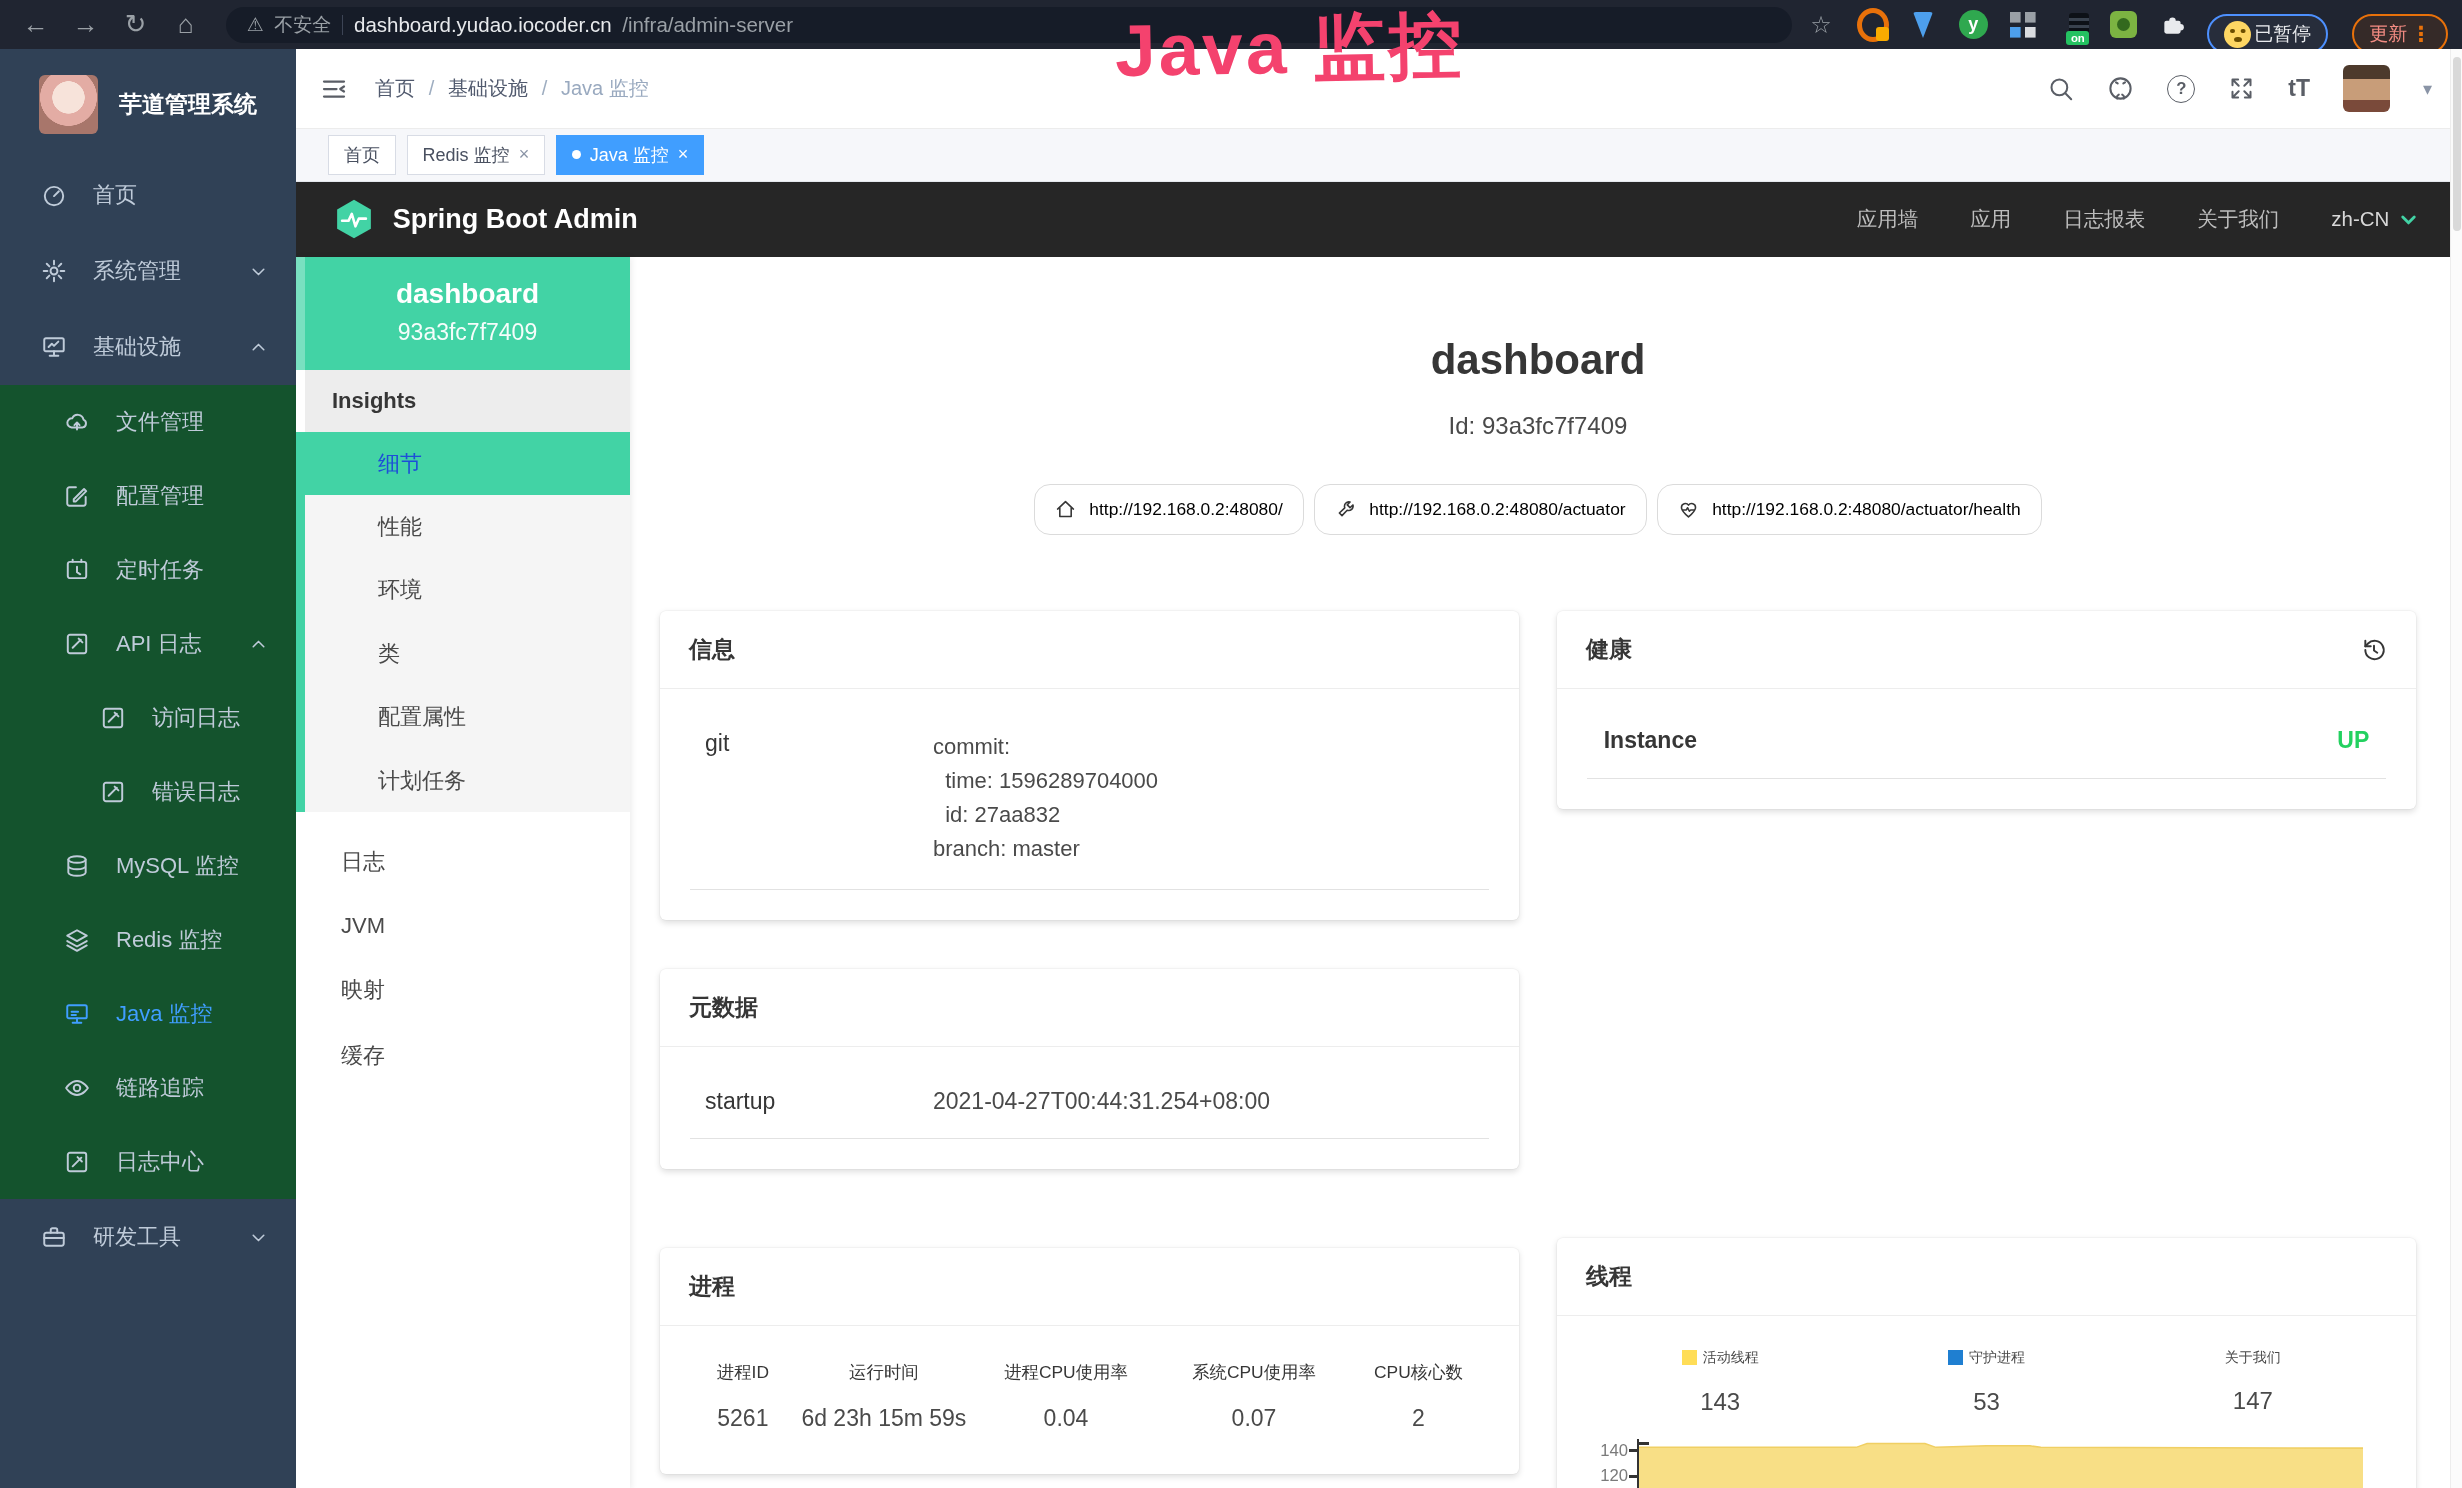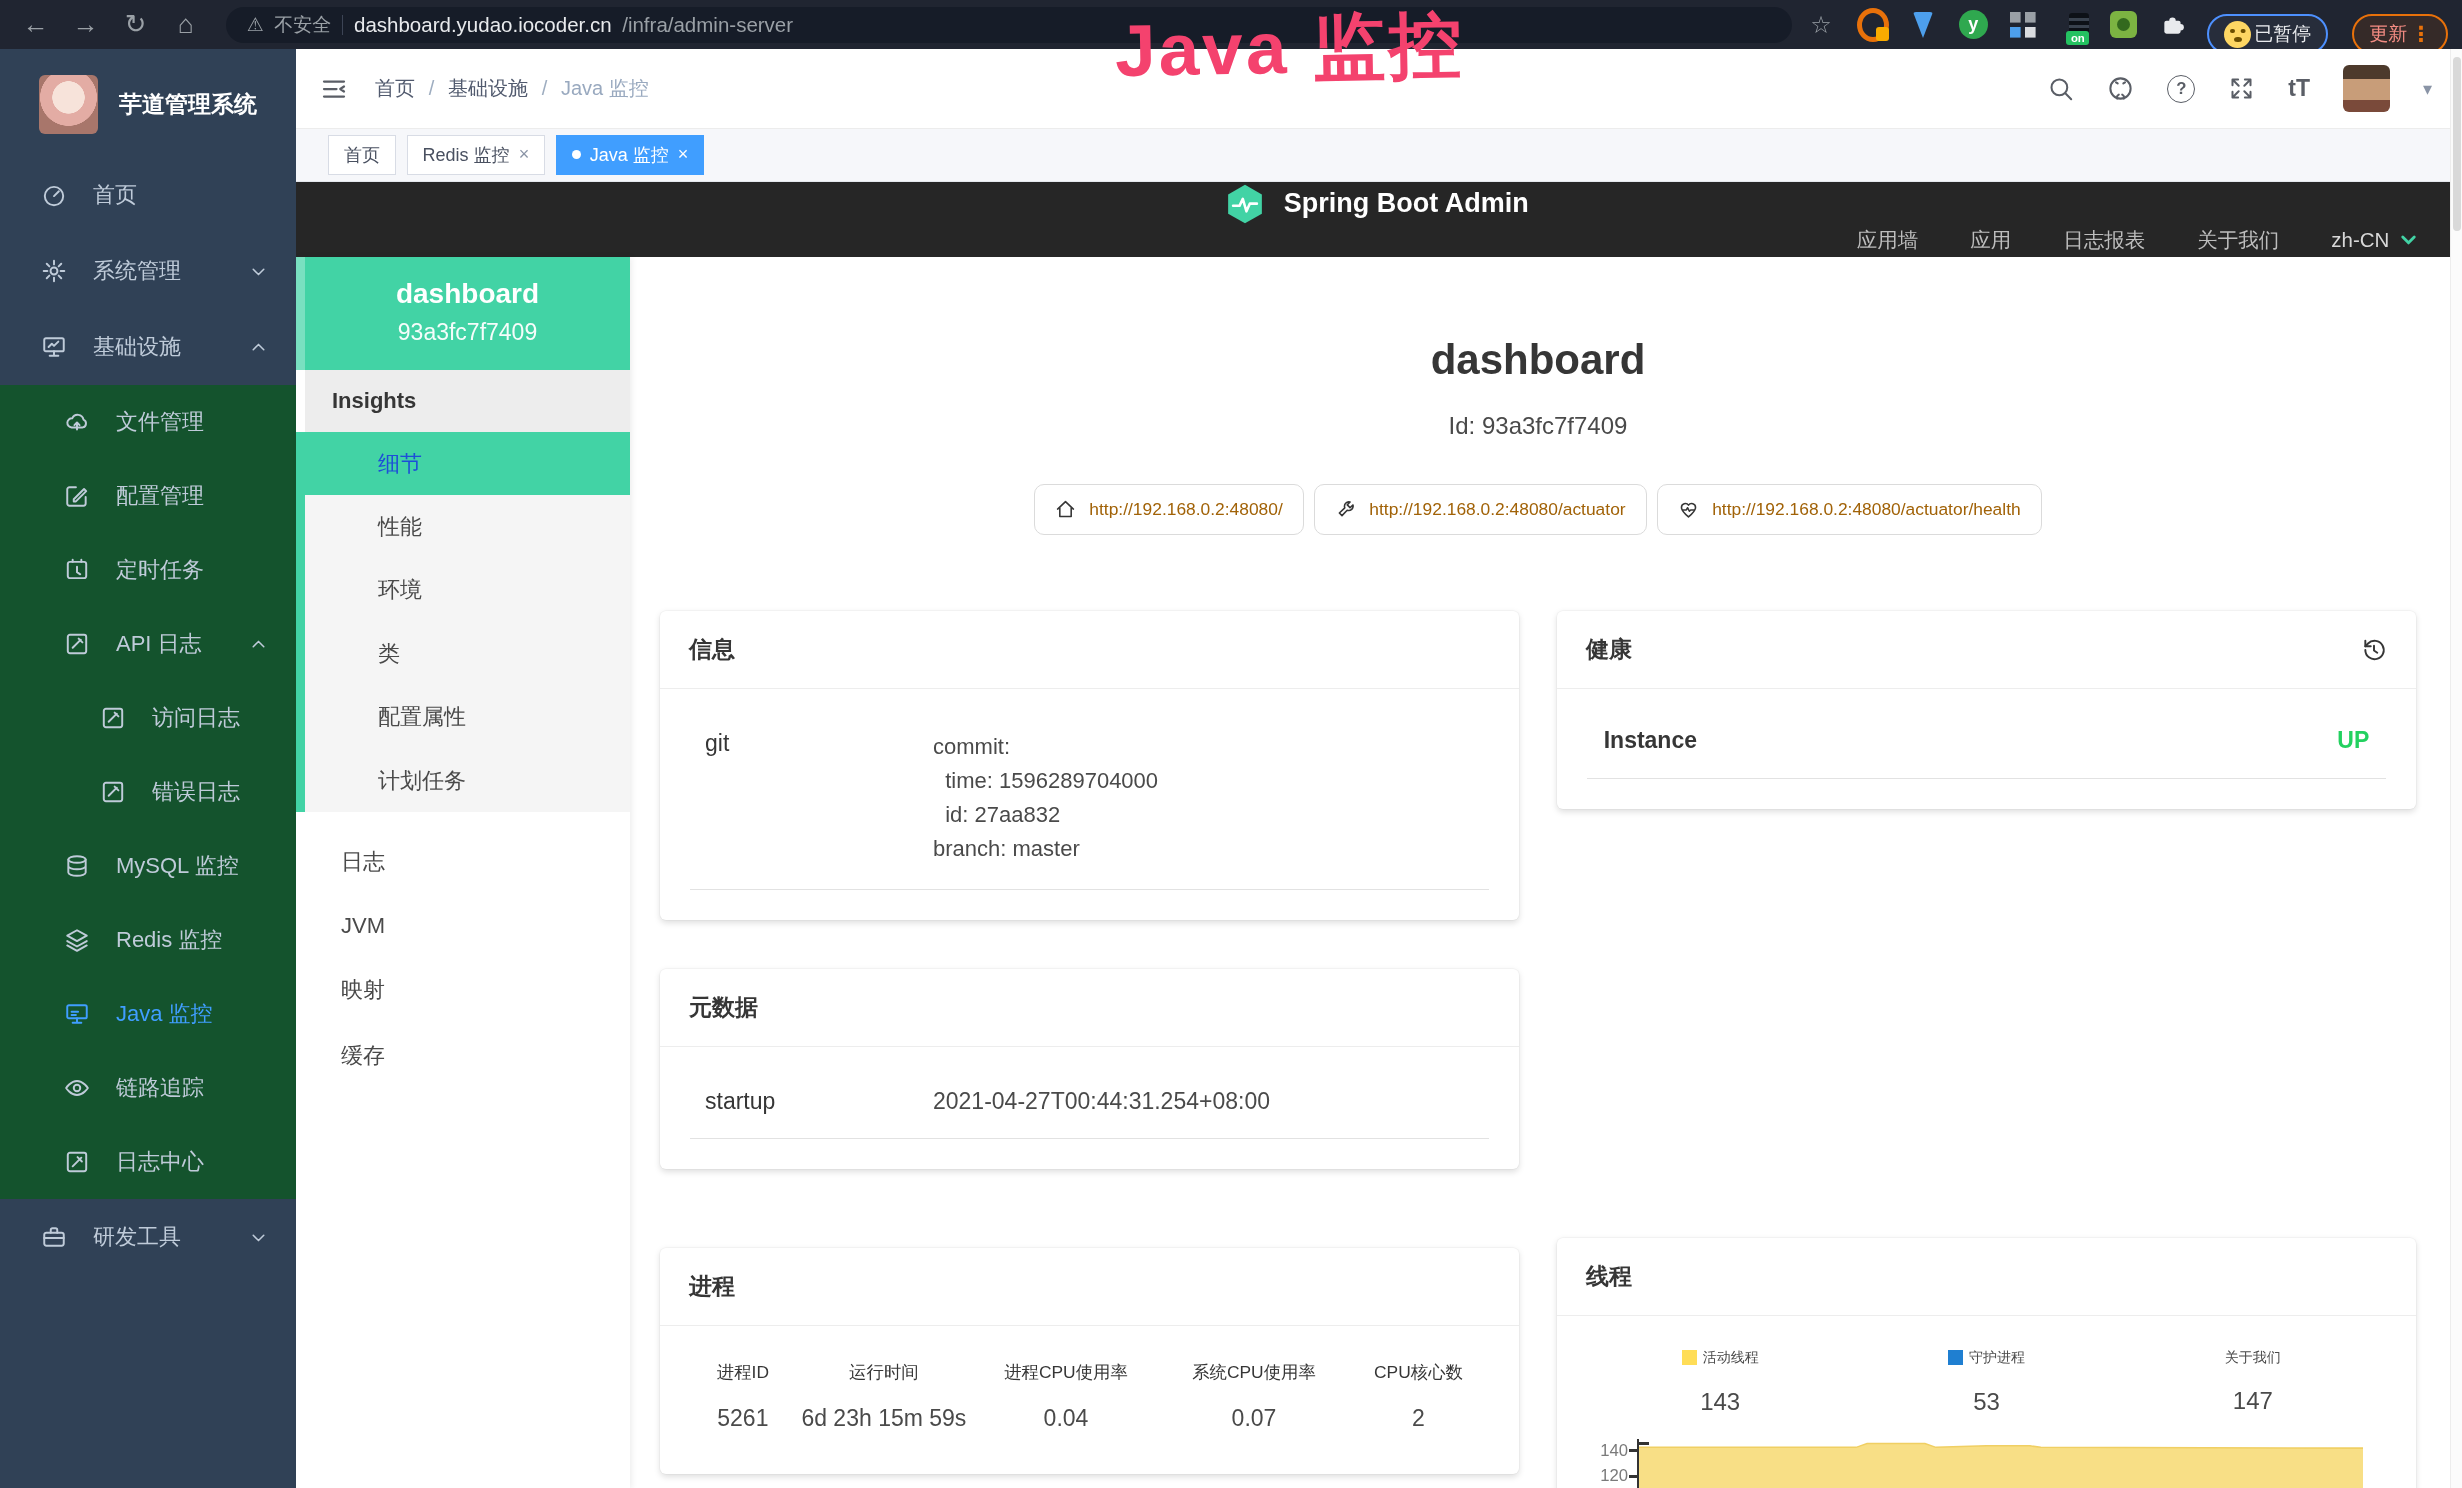--- a/index.html
+++ b/index.html
@@ -82,21 +82,21 @@
 
   .tags-bar{height:52px;background:#f6f7fa;border-bottom:1.5px solid #e4e7ed;display:flex;align-items:center;gap:10.6px;padding:0 32px;}
   .tag{height:38px;display:inline-flex;align-items:center;gap:9px;padding:0 15px;background:#fff;
     border:0.8px solid #d8dce5;color:#495060;font-size:18px;cursor:pointer;}
   .tag .close{font-size:18px;color:#8a94a6;}
   .tag.active{background:#409eff;border-color:#409eff;color:#fff;}
   .tag.active .close{color:#fff;}
   .tag .tdot{width:9px;height:9px;border-radius:50%;background:#fff;}
 
   
-  .sba-nav{height:76px;background:#262626;display:flex;align-items:center;padding:0 42px 0 36px;color:#eee;flex-direction:column;}
+  .sba-nav{height:76px;background:#262626;display:flex;align-items:center;padding:0 42px 0 36px;color:#eee;}
   .sba-brand{display:flex;align-items:center;gap:16.7px;}
   .sba-logo{width:44px;height:44px;}
   .sba-title{font-size:27px;font-weight:700;color:#fff;}
   .sba-links{margin-left:auto;display:flex;align-items:center;gap:52px;font-size:20.5px;color:#bdbdbd;}
   .sba-lang{display:flex;align-items:center;gap:7.6px;color:#d8d8d8;}
   .sba-lang .lchev{width:23px;height:23px;color:#42d3a5;stroke-width:3;}
 
   .sba-body{display:flex;height:1232px;}
   .sba-side{width:334px;flex:0 0 334px;background:#fff;box-shadow:1.5px 0 6px rgba(0,0,0,.07);z-index:2;}
   .app-block{background:#42d3a5;border-left:9px solid #79e0c0;text-align:center;padding:21px 0 24px;color:#fff;cursor:pointer;}
@@ -107,21 +107,21 @@
   .ins-item{padding:16.7px 0 16.7px 73px;font-size:22px;color:#4a4a4a;cursor:pointer;}
   .ins-item.active{background:#42d3a5;color:#1d4ed8;}
   .root-items{padding-top:16.7px;background:#fff;padding-left:13px;}
   .root-item{padding:18px 0 18px 32px;font-size:22px;color:#4a4a4a;cursor:pointer;}
 
   .sba-main{flex:1;min-width:0;background:#fff;padding:0 46px 0 30px;position:relative;overflow:hidden;}
   .instance-title{margin-top:79px;text-align:center;font-size:42px;font-weight:600;color:#363636;}
   .instance-id{margin-top:13.7px;text-align:center;font-size:24px;color:#4a4a4a;}
   .links-row{display:flex;justify-content:center;gap:10.6px;margin-top:44px;}
   .link-btn{display:inline-flex;align-items:center;gap:13px;height:49px;padding:0 20px;border:0.8px solid #dbdbdb;
-    border-radius:10px;background:#fff;color:#a16207;font-size:17.4px;cursor:pointer;white-space:nowrap;}
+    border-radius:16px;background:#fff;color:#000000;font-size:17.4px;cursor:pointer;white-space:nowrap;}
   .link-btn .li{width:21px;height:21px;color:#363636;}
 
   .cards{display:flex;gap:38px;margin-top:76px;align-items:flex-start;}
   .colL,.colR{flex:1;min-width:0;display:flex;flex-direction:column;}
   .card{background:#fff;border-radius:6px;box-shadow:0 2.3px 6px rgba(10,10,10,.13),0 0 0 0.8px rgba(10,10,10,.03);}
   .card-header{display:flex;justify-content:space-between;align-items:center;padding:23px 29px;
     border-bottom:1.5px solid #ededed;font-size:23px;font-weight:600;color:#363636;}
   .card-header .ch-icon{width:26px;height:26px;color:#363636;cursor:pointer;}
   .card-body{padding:27px 30px 30px;}
   .mt64{margin-top:49px;} .mt104{margin-top:79px;} .mt566{margin-top:429px;}

